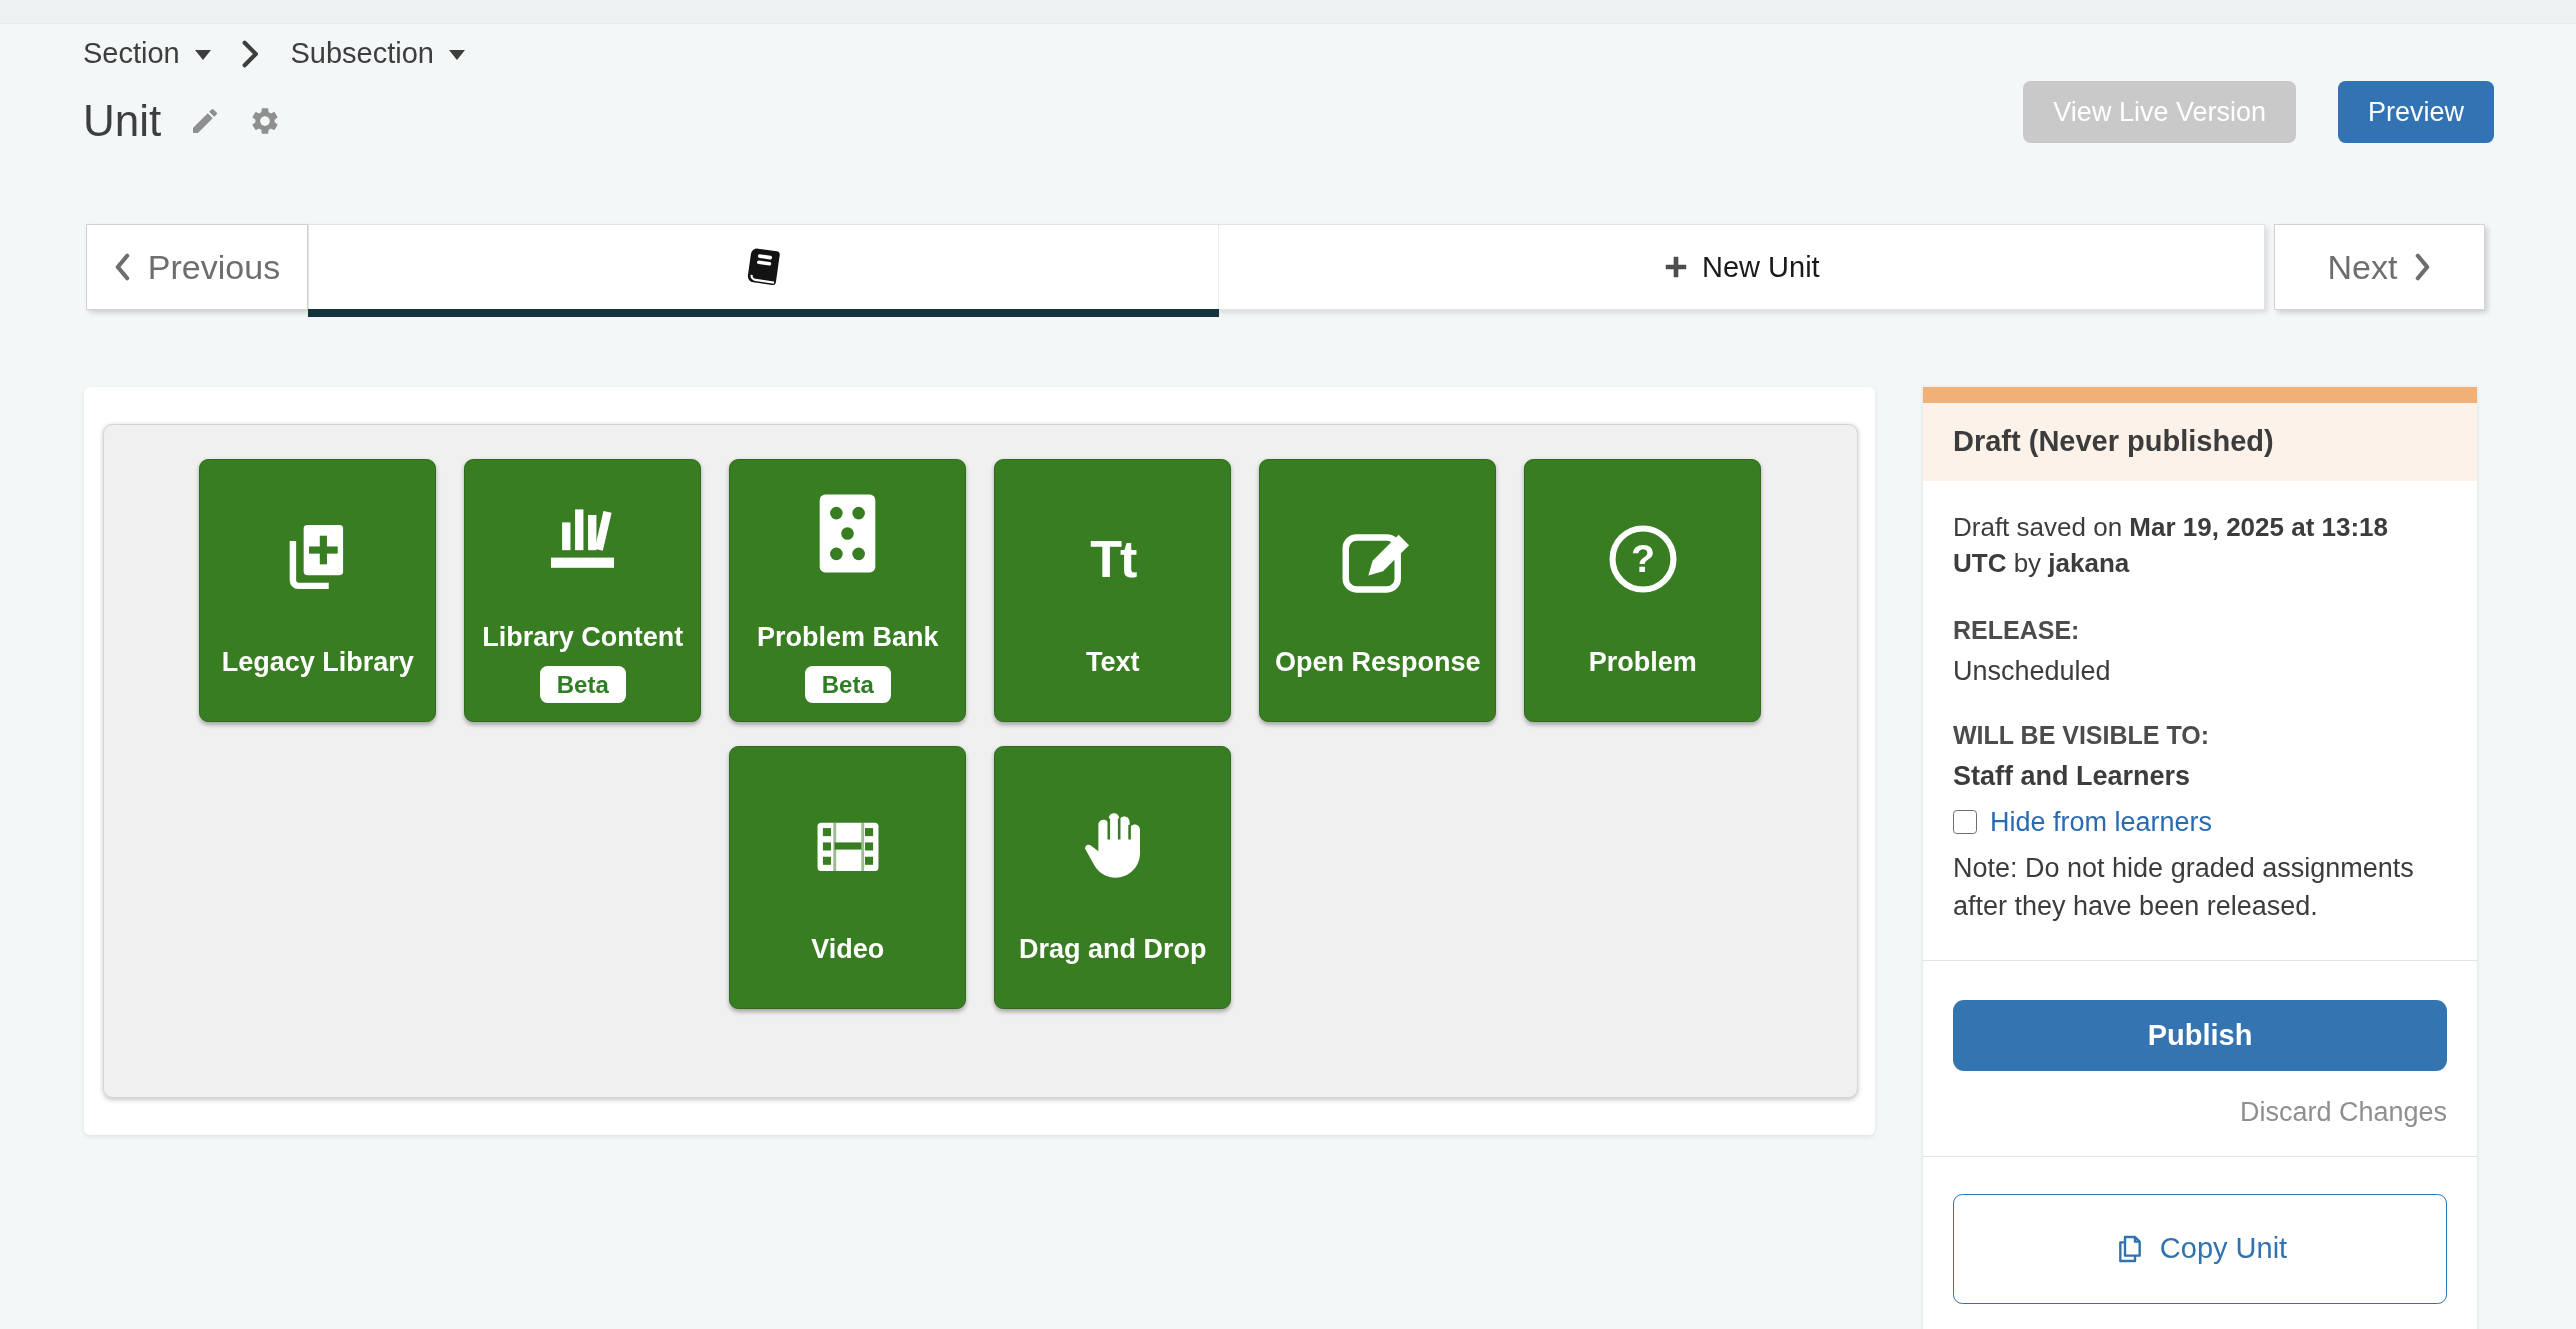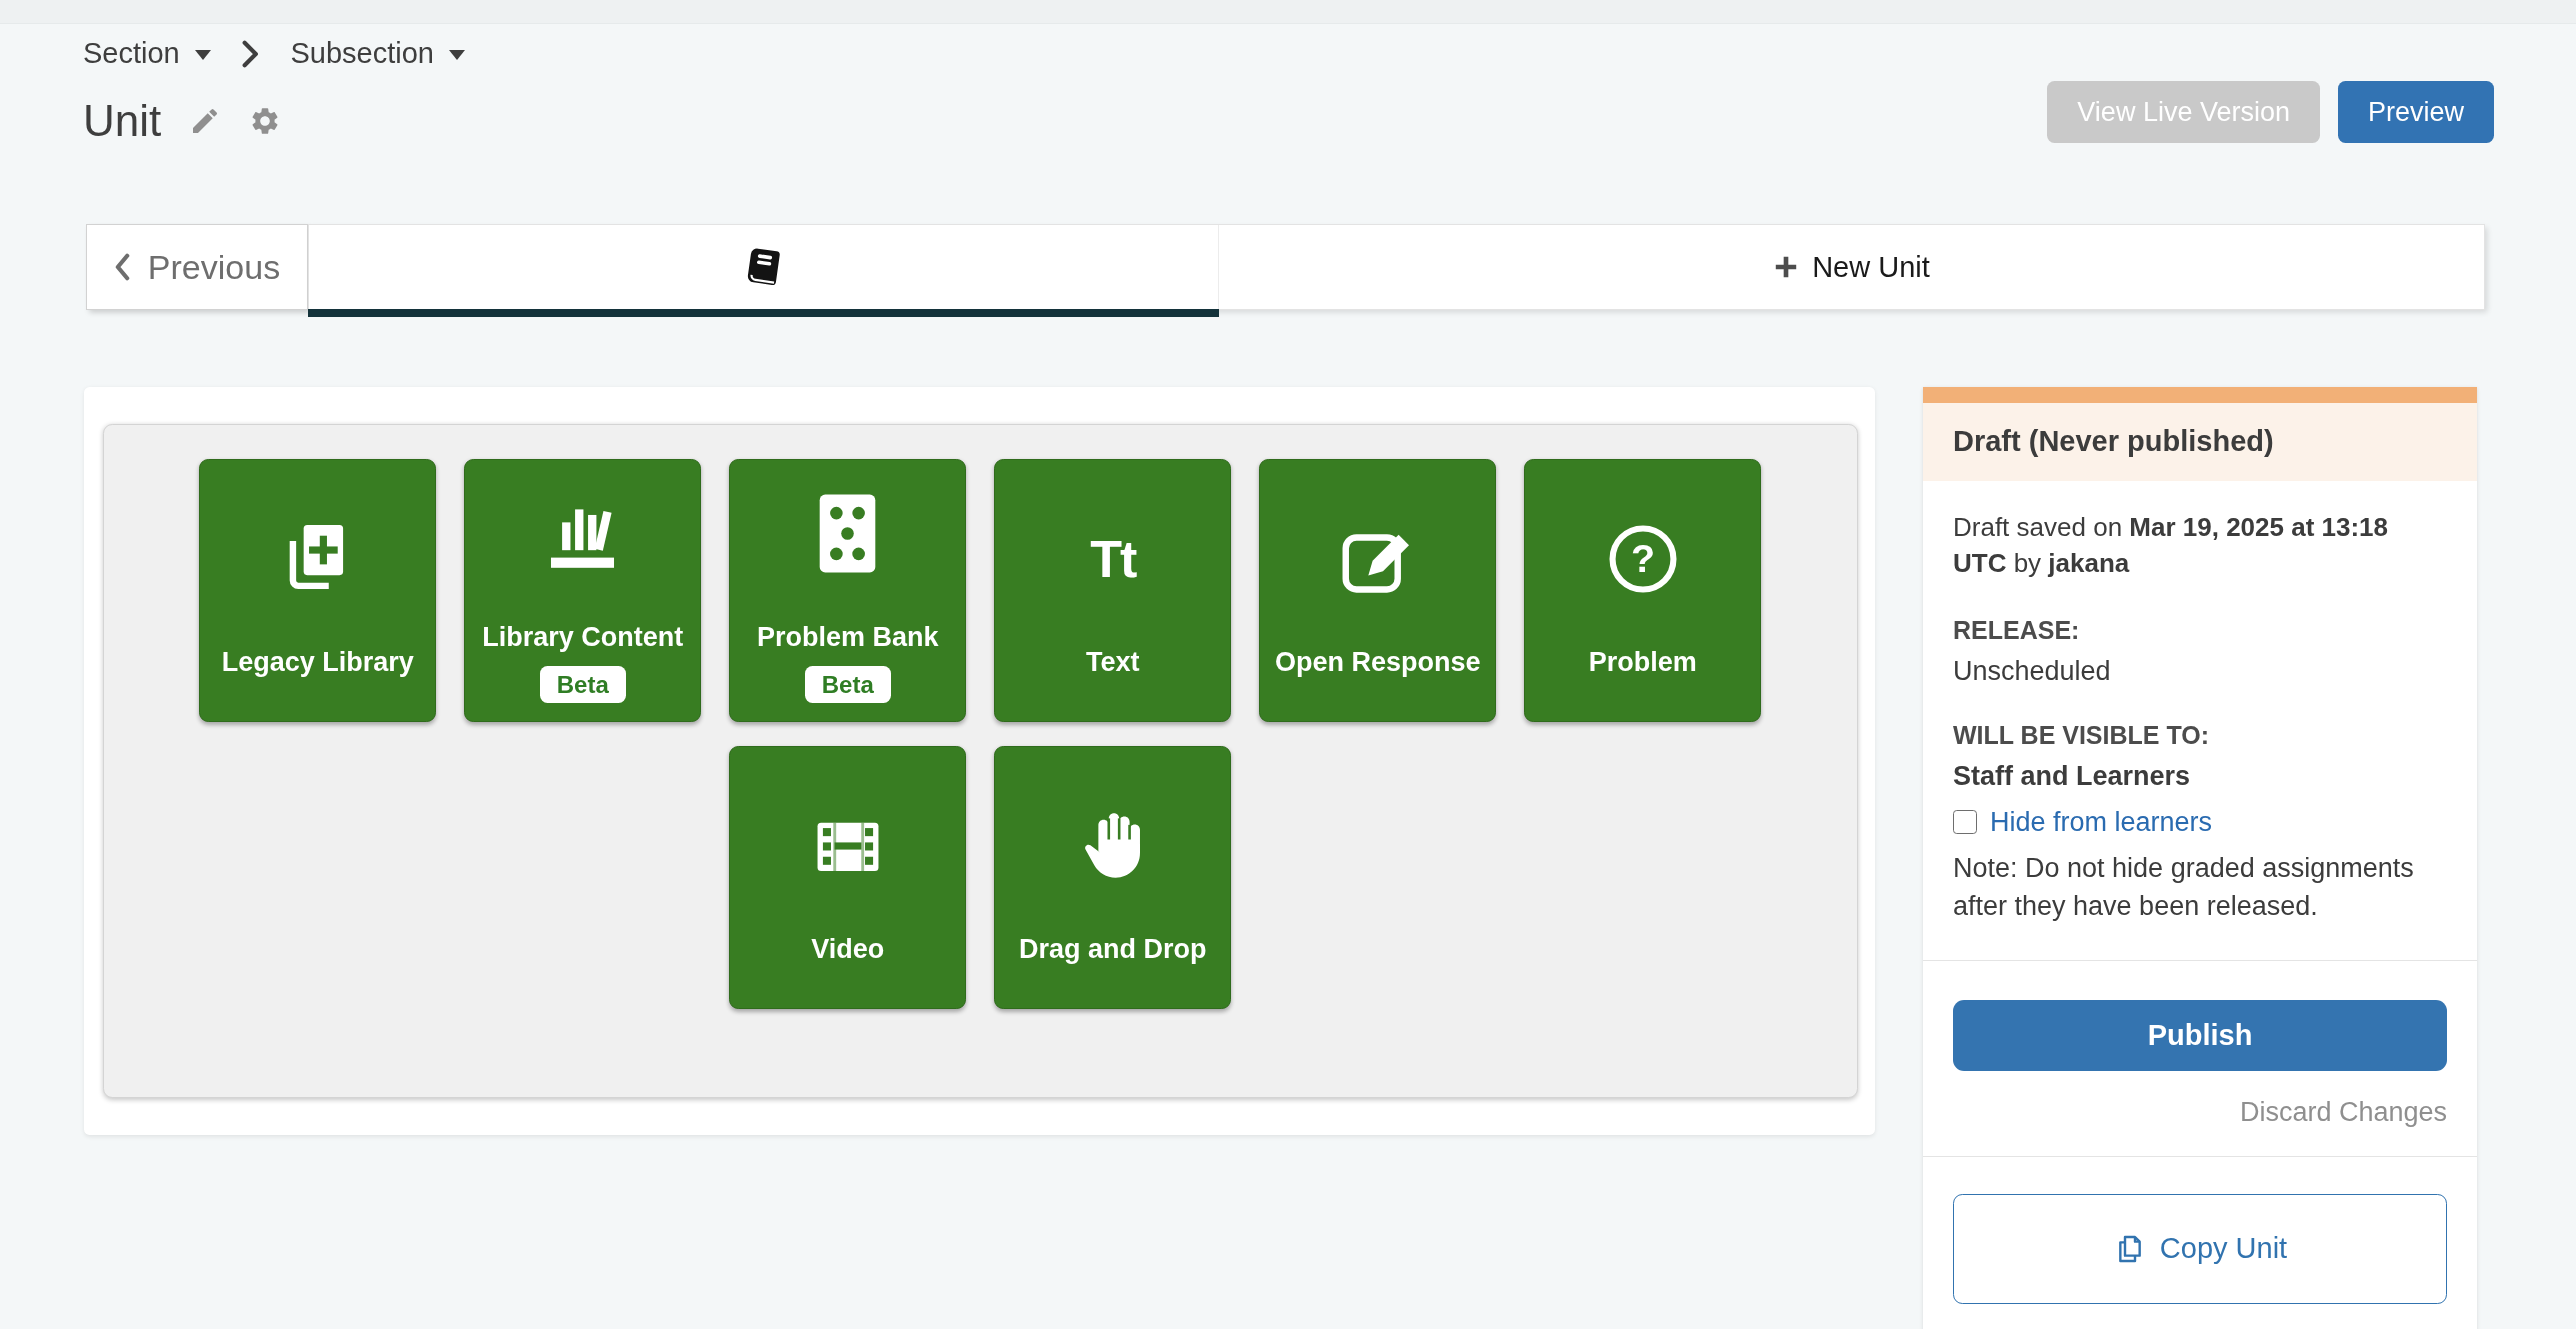--- a/index.html
+++ b/index.html
@@ -22,21 +22,21 @@
   .caret-down {
     width: 0; height: 0; margin-top: 3.7px;
     border-left: 8.4px solid transparent; border-right: 8.4px solid transparent;
     border-top: 10.3px solid #3e3e3e;
   }
   .crumb-sep { display: flex; align-items: center; margin: 0 5.6px; }
   .title-row { margin-top: 26px; display: flex; align-items: center; gap: 28px; }
   .unit-title { font-size: 44px; font-weight: 400; color: #3e3e3e; }
   .icon-btn { display: flex; align-items: center; justify-content: center; cursor: pointer; }
 
-  .header-actions { position: absolute; top: 81px; right: 82px; display: flex; gap: 18px; }
+  .header-actions { position: absolute; top: 81px; right: 82px; display: flex; gap: 42px; }
   .btn { border: none; border-radius: 7.5px; font-size: 27px; height: 62px; padding: 0 30px;
          display: flex; align-items: center; justify-content: center; cursor: pointer;
          font-family: "Liberation Sans", sans-serif; }
   .btn-disabled { background: #c9c9c9; color: #ffffff; }
   .btn-primary  { background: #3273b3; color: #ffffff; }
 
   
   .seq-nav { position: absolute; left: 86px; top: 224px; width: 2399px; height: 86px; display: flex; }
   .nav-btn {
     background: #fff; border: 0.9px solid #d2d2d2; box-shadow: 2.8px 2.8px 5.6px rgba(0,0,0,.18);
@@ -171,20 +171,26 @@
         <path d="M12 34 a5 5 0 0 0 5 5 h21" stroke="#ffffff" stroke-width="2.5" fill="none"></path>
       </svg>
     </div>
     <div class="nav-newunit">
       <svg width="26" height="26" viewBox="0 0 28 28">
           <path d="M14 3 V25 M3 14 H25" stroke="#4d4d4d" stroke-width="5"></path>
         </svg>
       <span>New Unit</span>
     </div>
   </div>
+  <div class="nav-btn nav-next">
+    <span>Next</span>
+    <svg width="17" height="30" viewBox="0 0 18 32">
+        <path d="M4 4 L14 16 L4 28" fill="none" stroke="#6e6e6e" stroke-width="4.5" stroke-linecap="round" stroke-linejoin="round"></path>
+      </svg>
+  </div>
 </div>
 
 <div class="main-card">
   <div class="add-panel">
 
     <div class="comp-row r1">
 
       <div class="comp-btn">
         <span class="comp-icon">
           <svg width="86" height="86" viewBox="0 0 48 48">

